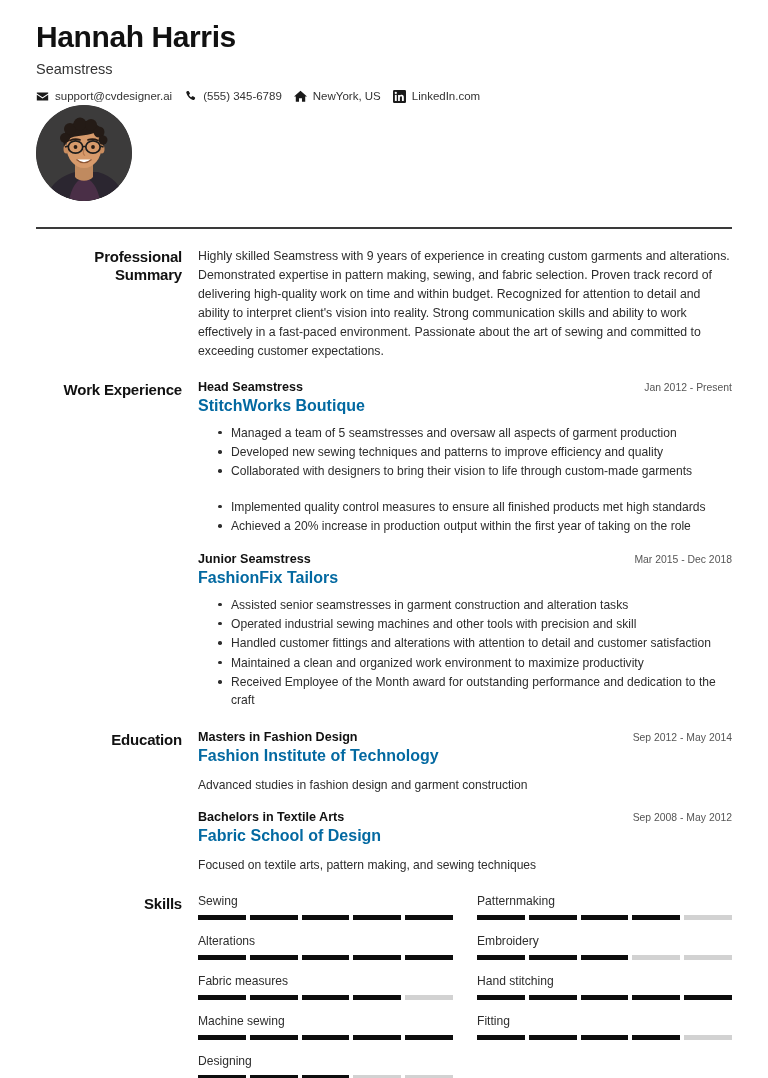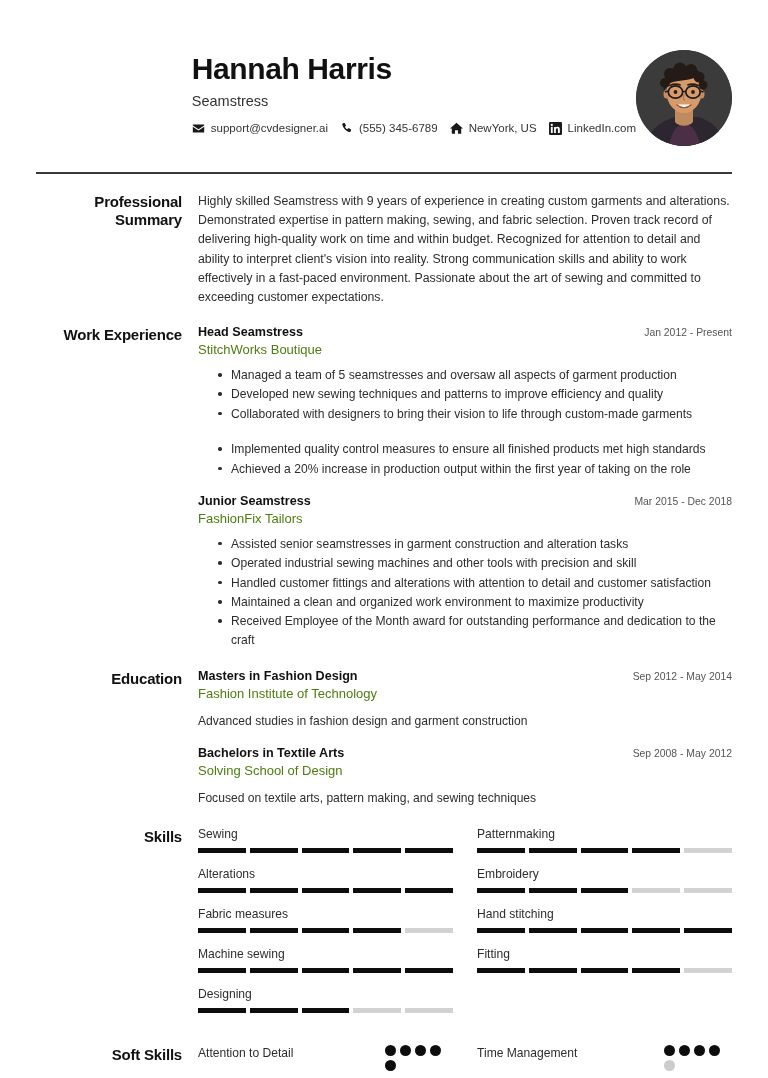--- a/index.html
+++ b/index.html
@@ -15,22 +15,23 @@
     width: 768px;
     height: 1078px;
     position: relative;
     padding: 0 36px;
   }
 
   
   .header {
     display: flex;
     align-items: flex-start;
-    justify-content: flex-end;
-    padding-top: 48px;
+    justify-content: space-between;
+    padding-top: 16px;
+    flex-direction: column;
   }
   .header-left { padding-top: 4px; }
   .name {
     font-size: 30px;
     font-weight: bold;
     letter-spacing: -0.4px;
     color: #111111;
     line-height: 1.12;
   }
   .job-title {
@@ -112,23 +113,24 @@
     font-size: 12.6px;
     font-weight: bold;
     color: #111111;
   }
   .entry-date {
     font-size: 10.4px;
     color: #555555;
     white-space: nowrap;
   }
   .entry-org {
-    font-size: 13px;
-    color: #4d7c0f;
+    font-size: 16px;
+    color: #0369a1;
     margin-top: 3px;
+    font-weight: bold;
   }
   .entry-desc {
     font-size: 12.1px;
     color: #2d2d2d;
     margin-top: 11px;
     line-height: 1.5;
   }
 
   ul.bullets {
     margin-top: 9px;
@@ -370,21 +372,21 @@
             <div class="entry-date">Sep 2012 - May 2014</div>
           </div>
           <div class="entry-org">Fashion Institute of Technology</div>
           <div class="entry-desc">Advanced studies in fashion design and garment construction</div>
         </div>
         <div class="entry">
           <div class="entry-head">
             <div class="entry-title">Bachelors in Textile Arts</div>
             <div class="entry-date">Sep 2008 - May 2012</div>
           </div>
-          <div class="entry-org">Solving School of Design</div>
+          <div class="entry-org">Fabric School of Design</div>
           <div class="entry-desc">Focused on textile arts, pattern making, and sewing techniques</div>
         </div>
       </div>
   </div>
 
   <div class="section">
     <div class="sec-label">Skills</div>
     <div class="sec-body">
       <div class="skills-grid" id="skills-grid">
           <div class="skill">

